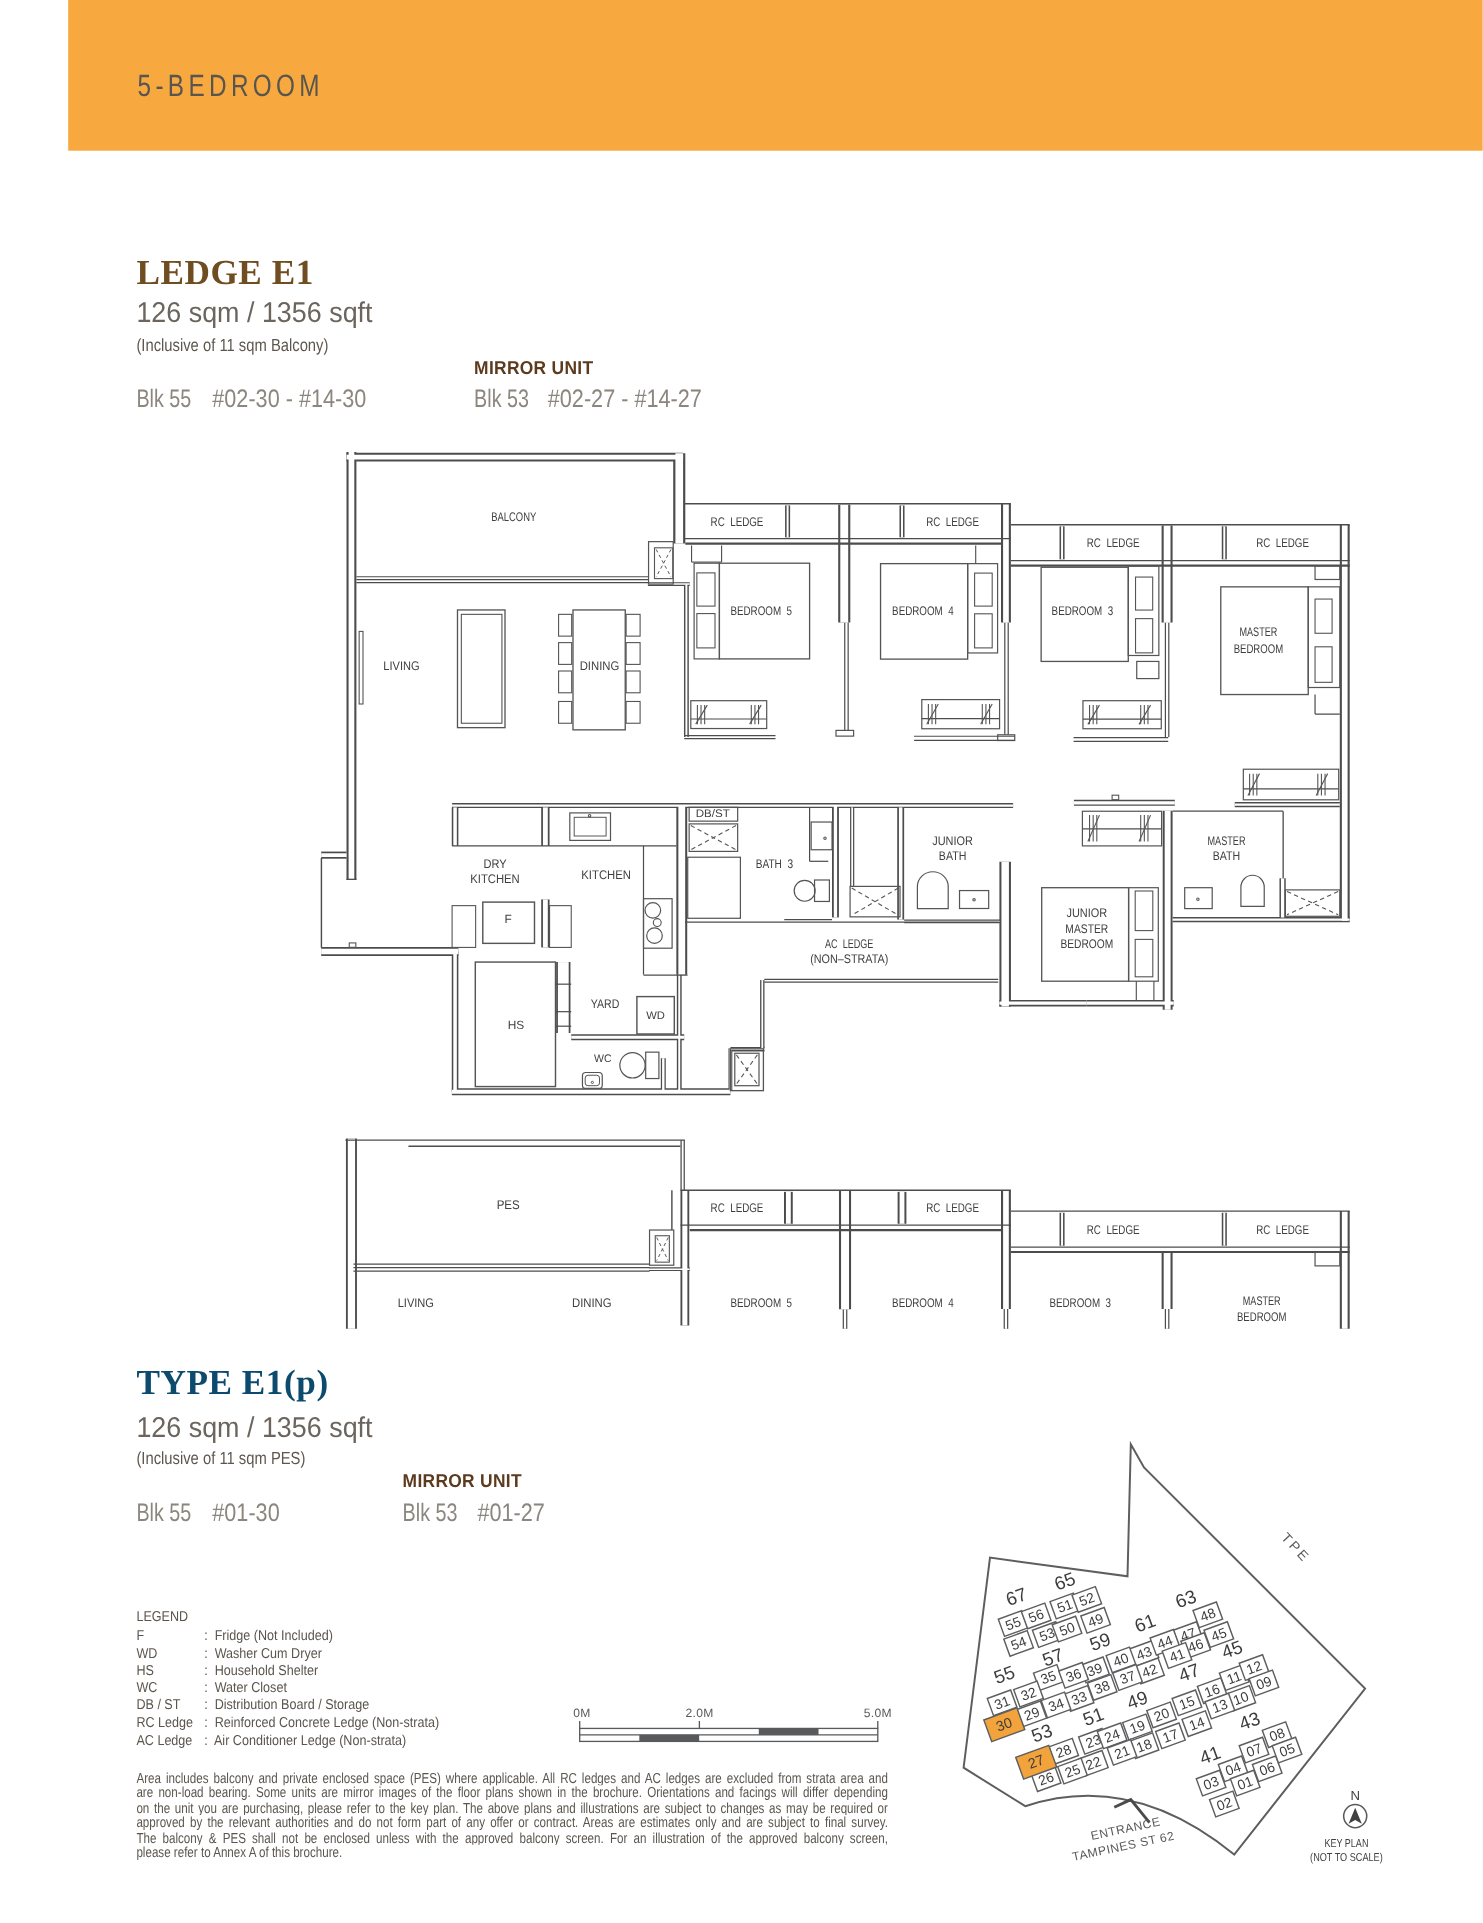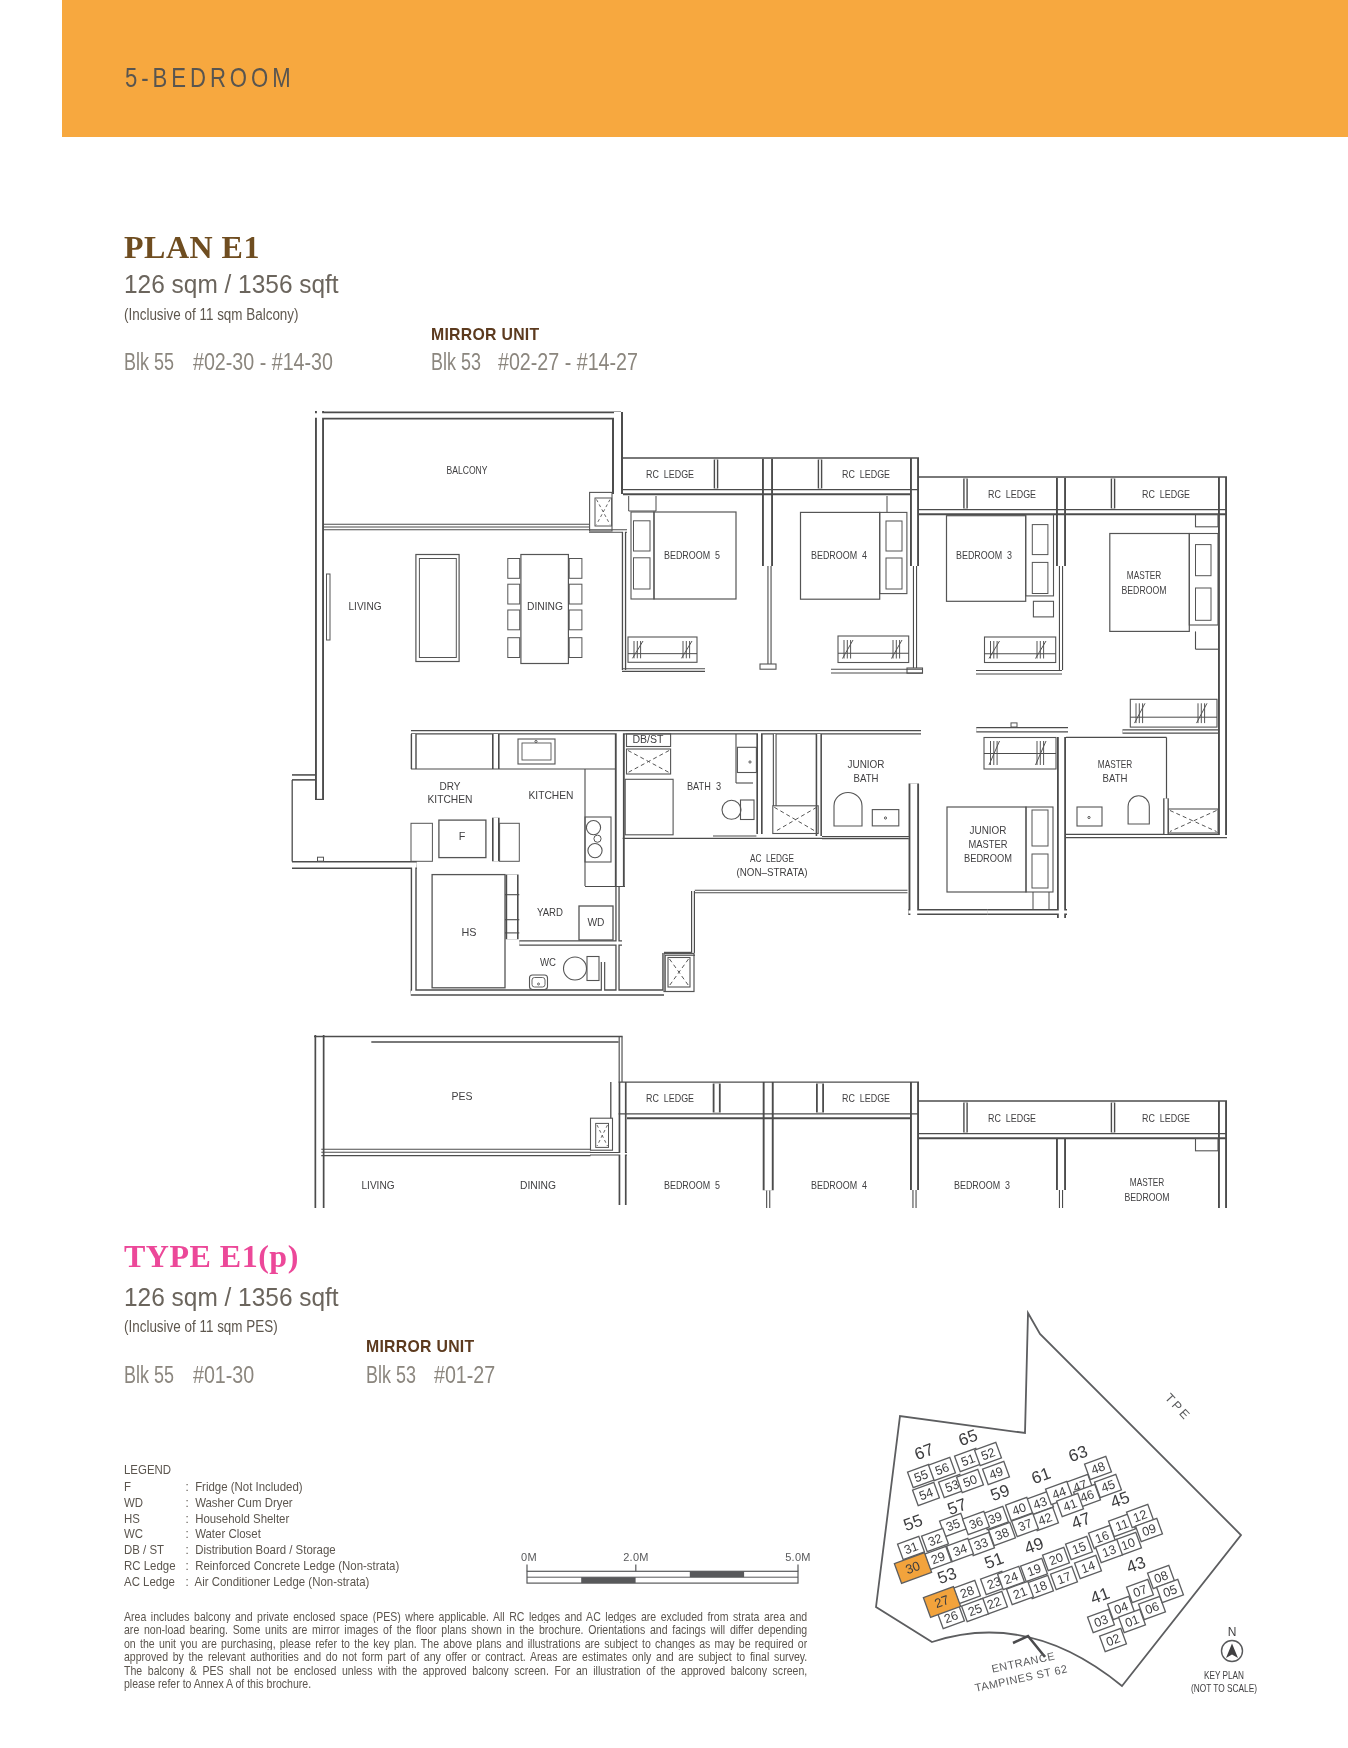--- a/index.html
+++ b/index.html
@@ -3,30 +3,30 @@
 html,body{margin:0;padding:0;background:#fff;width:1348px;height:1748px;overflow:hidden;}
 body{font-family:"Liberation Sans",sans-serif;position:relative;}
 .abs{position:absolute;white-space:nowrap;}
 .sx{transform-origin:left top;}
 .jl{text-align:justify;text-align-last:justify;white-space:normal;height:13.45px;overflow:hidden;}
 </style></head>
 <body>
 <div class="abs" style="left:62px;top:0;width:1286px;height:137px;background:#F7A83F;"></div>
 <div class="abs sx" style="left:125px;top:62px;font-size:28px;letter-spacing:5px;color:#585550;transform:scaleX(0.79);">5-BEDROOM</div>
 
-<div class="abs" style="left:124px;top:229px;font-family:'Liberation Serif',serif;font-weight:bold;font-size:32px;color:#6F4D20;letter-spacing:0.5px;">PLAN E1</div>
+<div class="abs" style="left:124px;top:229px;font-family:'Liberation Serif',serif;font-weight:bold;font-size:32px;color:#6F4D20;letter-spacing:0.5px;">LEDGE E1</div>
 <div class="abs sx" style="left:124px;top:269px;font-size:26px;color:#6B655D;transform:scaleX(0.94);">126 sqm / 1356 sqft</div>
 <div class="abs sx" style="left:124px;top:306px;font-size:16px;color:#5E574E;transform:scaleX(0.84);">(Inclusive of 11 sqm Balcony)</div>
 <div class="abs sx" style="left:431px;top:325px;font-size:17px;font-weight:bold;color:#5C3A1E;letter-spacing:0.3px;transform:scaleX(0.93);">MIRROR UNIT</div>
 <div class="abs sx" style="left:124px;top:349px;font-size:23px;color:#8B867E;transform:scaleX(0.78);">Blk 55</div>
 <div class="abs sx" style="left:193px;top:349px;font-size:23px;color:#8B867E;transform:scaleX(0.855);">#02-30 - #14-30</div>
 <div class="abs sx" style="left:431px;top:349px;font-size:23px;color:#8B867E;transform:scaleX(0.78);">Blk 53</div>
 <div class="abs sx" style="left:498px;top:349px;font-size:23px;color:#8B867E;transform:scaleX(0.855);">#02-27 - #14-27</div>
 
-<div class="abs" style="left:124px;top:1238px;font-family:'Liberation Serif',serif;font-weight:bold;font-size:32px;color:#ec4899;letter-spacing:0.5px;">TYPE E1(p)</div>
+<div class="abs" style="left:124px;top:1238px;font-family:'Liberation Serif',serif;font-weight:bold;font-size:32px;color:#0c4a6e;letter-spacing:0.5px;">TYPE E1(p)</div>
 <div class="abs sx" style="left:124px;top:1282px;font-size:26px;color:#6B655D;transform:scaleX(0.94);">126 sqm / 1356 sqft</div>
 <div class="abs sx" style="left:124px;top:1318px;font-size:16px;color:#5E574E;transform:scaleX(0.84);">(Inclusive of 11 sqm PES)</div>
 <div class="abs sx" style="left:366px;top:1337px;font-size:17px;font-weight:bold;color:#5C3A1E;letter-spacing:0.3px;transform:scaleX(0.93);">MIRROR UNIT</div>
 <div class="abs sx" style="left:124px;top:1362px;font-size:23px;color:#8B867E;transform:scaleX(0.78);">Blk 55</div>
 <div class="abs sx" style="left:193px;top:1362px;font-size:23px;color:#8B867E;transform:scaleX(0.855);">#01-30</div>
 <div class="abs sx" style="left:366px;top:1362px;font-size:23px;color:#8B867E;transform:scaleX(0.78);">Blk 53</div>
 <div class="abs sx" style="left:434px;top:1362px;font-size:23px;color:#8B867E;transform:scaleX(0.855);">#01-27</div>
 
 <div class="abs sx" style="left:124px;top:1462px;font-size:13px;color:#5B554E;transform:scaleX(0.88);">LEGEND</div>
 <div class="abs sx" style="left:124px;top:1479px;font-size:13px;color:#5B554E;line-height:15.75px;transform:scaleX(0.88);">

